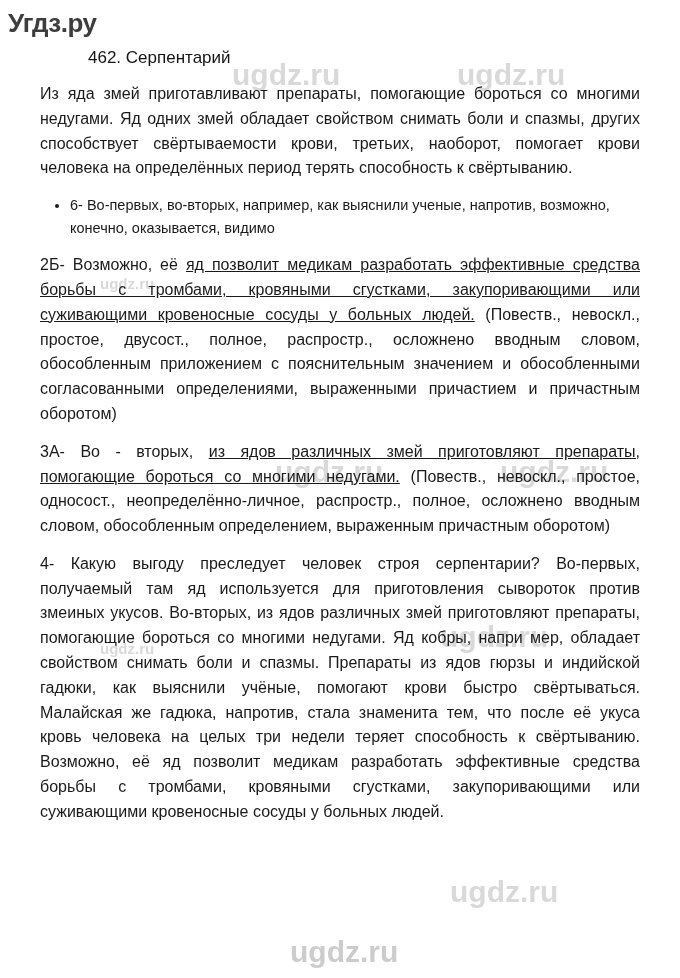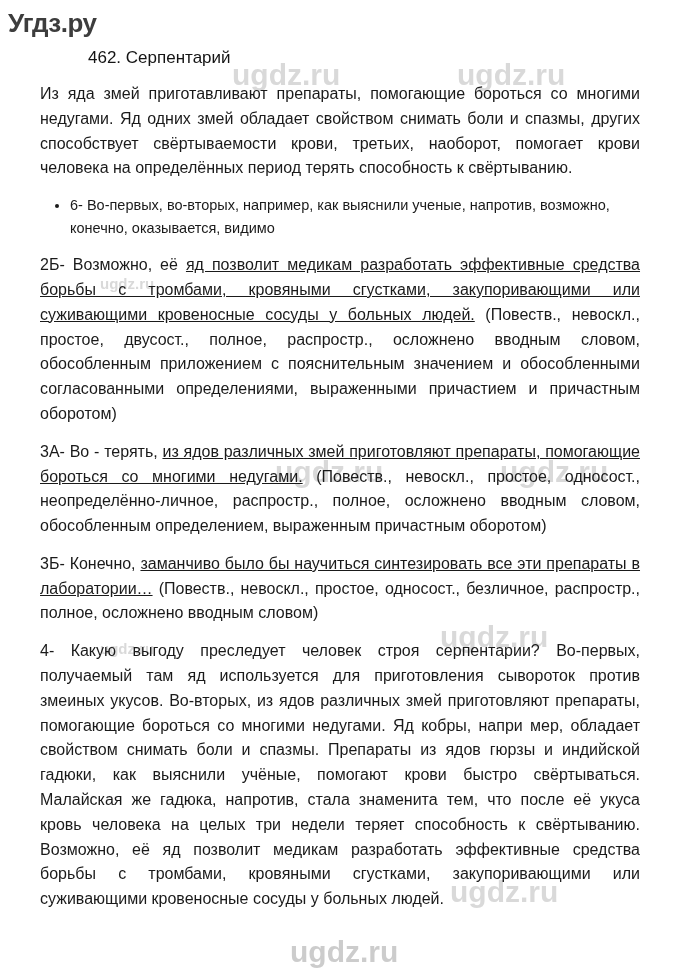--- a/index.html
+++ b/index.html
@@ -104,24 +104,20 @@
     </ul>
 
 
     <p class="para">
       <span>2Б-</span>
       <span>Возможно, её </span><span class="u">яд позволит медикам разработать эффективные средства борьбы с тромбами, кровяными сгустками, закупоривающими или суживающими кровеносные сосуды у больных людей.</span><span> (Повеств., невоскл., простое, двусост., полное, распростр., осложнено вводным словом, обособленным приложением с пояснительным значением и обособленными согласованными определениями, выраженными причастием и причастным оборотом)</span>
     </p>
 
     <p class="para">
       <span>3А-</span>
-      <span>Во - терять, </span><span class="u">из ядов различных змей приготовляют препараты, помогающие бороться со многими недугами.</span><span> (Повеств., невоскл., простое, односост., неопределённо-личное, распростр., полное, осложнено вводным словом, обособленным определением, выраженным причастным оборотом)</span>
+      <span>Во - вторых, </span><span class="u">из ядов различных змей приготовляют препараты, помогающие бороться со многими недугами.</span><span> (Повеств., невоскл., простое, односост., неопределённо-личное, распростр., полное, осложнено вводным словом, обособленным определением, выраженным причастным оборотом)</span>
     </p>
 
-    <p class="para">
-      <span>3Б-</span>
-      <span>Конечно, </span><span class="u">заманчиво было бы научиться синтезировать все эти препараты в лаборатории…</span><span> (Повеств., невоскл., простое, односост., безличное, распростр., полное, осложнено вводным словом)</span>
-    </p>
 
     <p class="para">4- Какую выгоду преследует человек строя серпентарии? Во-первых, получаемый там яд используется для приготовления сывороток против змеиных укусов. Во-вторых, из ядов различных змей приготовляют препараты, помогающие бороться со многими недугами. Яд кобры, напри мер, обладает свойством снимать боли и спазмы. Препараты из ядов гюрзы и индийской гадюки, как выяснили учёные, помогают крови быстро свёртываться. Малайская же гадюка, напротив, стала знаменита тем, что после её укуса кровь человека на целых три недели теряет способность к свёртыванию. Возможно, её яд позволит медикам разработать эффективные средства борьбы с тромбами, кровяными сгустками, закупоривающими или суживающими кровеносные сосуды у больных людей.</p>
 
   </div>
 </div>
 
 </body></html>

